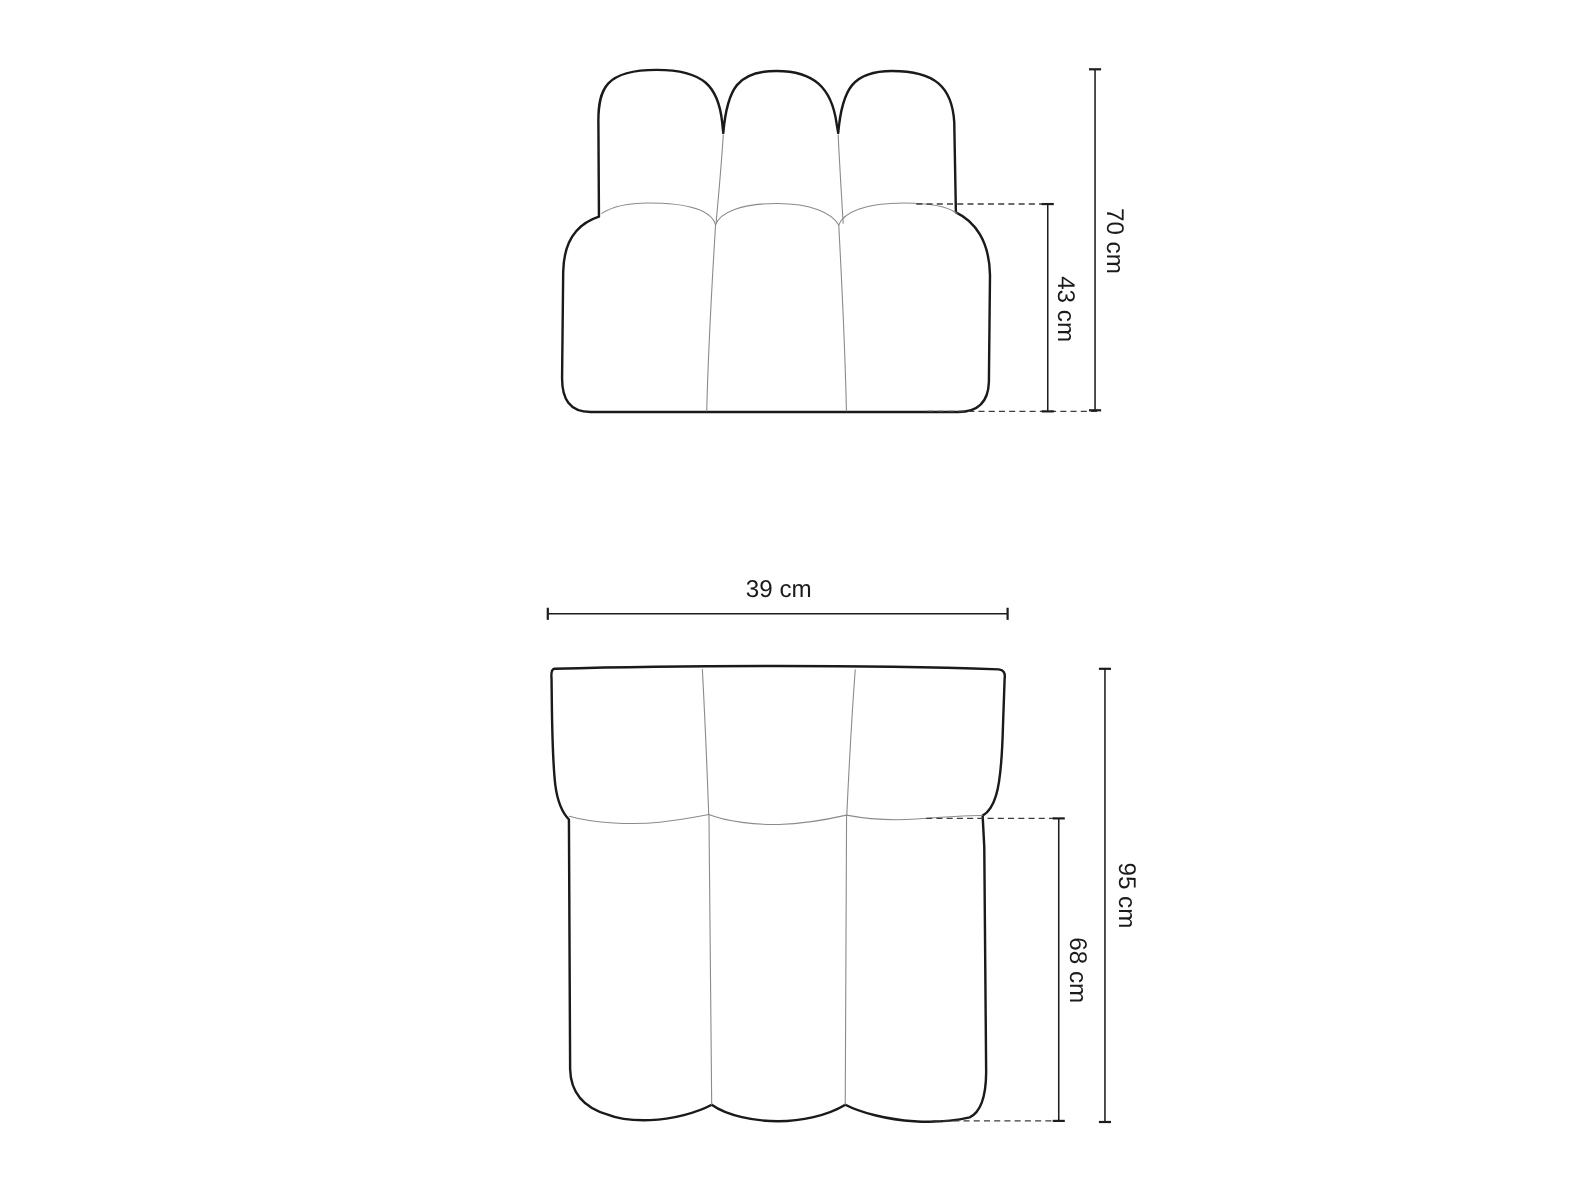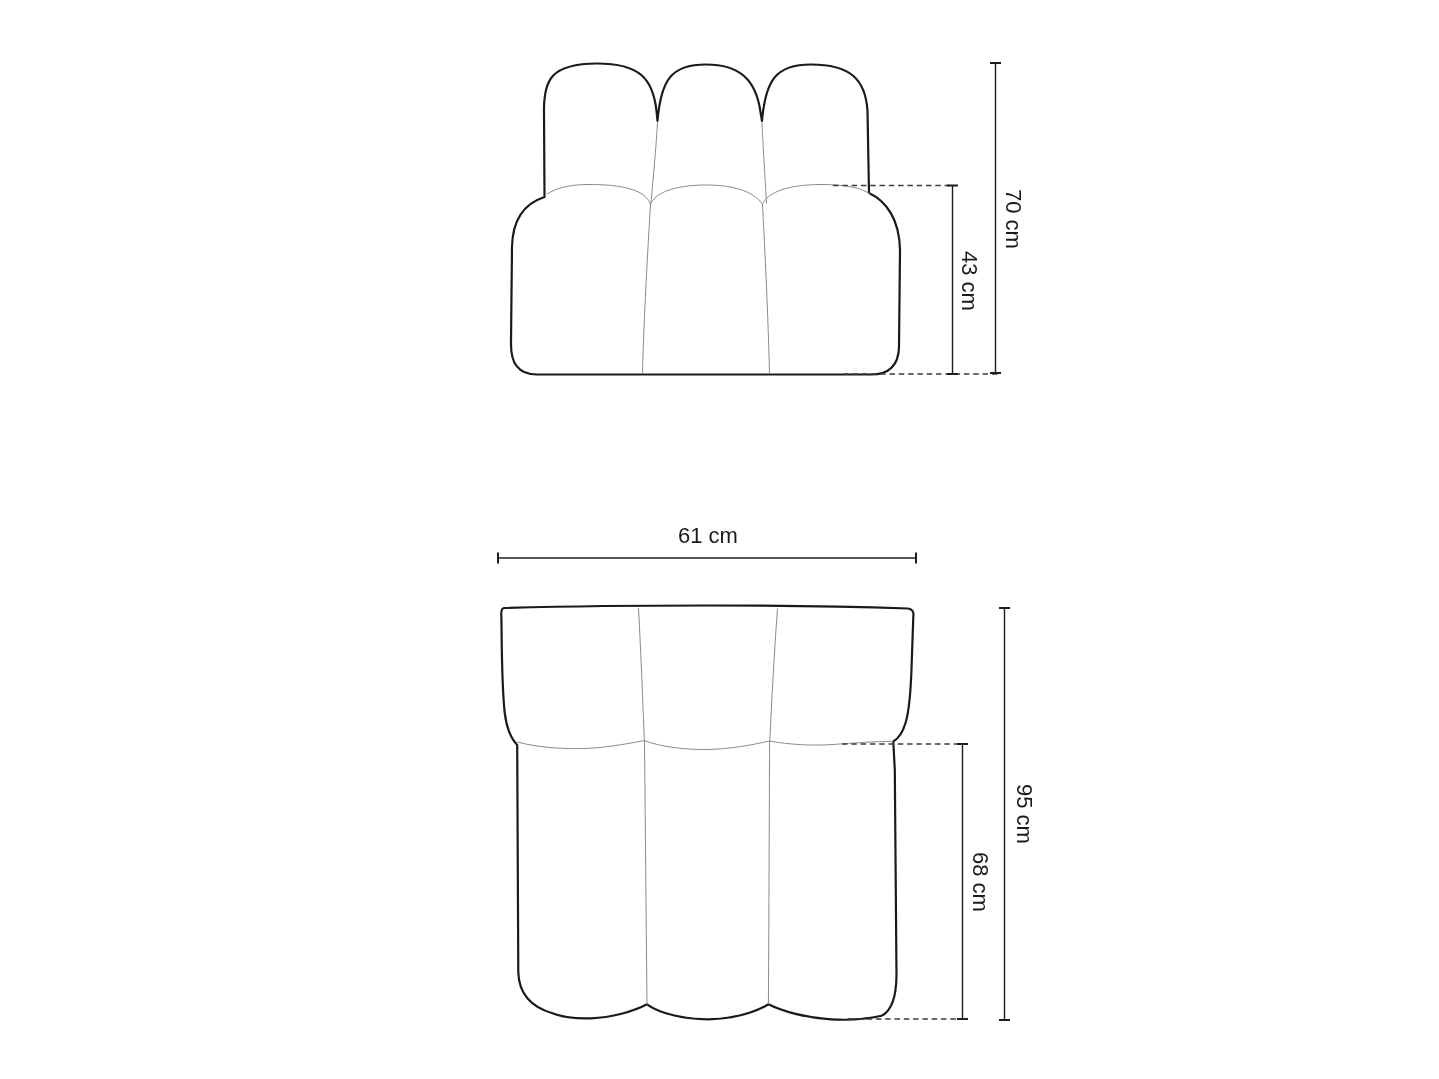--- a/index.html
+++ b/index.html
@@ -145,18 +145,18 @@
         <path class="cap" d="M 999 608 L 1010 608"></path>
         <path class="cap" d="M 999 1020 L 1010 1020"></path>
       </g>
     </g>
   </svg>
 
   <div class="dim-label rot" style="left:1013px;top:219px;">70 cm</div>
 
   <div class="dim-label rot" style="left:969px;top:281px;">43 cm</div>
 
-  <div class="dim-label" style="left:708px;top:536px;">61 cm</div>
+  <div class="dim-label" style="left:708px;top:536px;">39 cm</div>
 
   <div class="dim-label rot" style="left:1024px;top:814px;">95 cm</div>
 
   <div class="dim-label rot" style="left:980px;top:882px;">68 cm</div>
 </div>
 
 </body></html>

